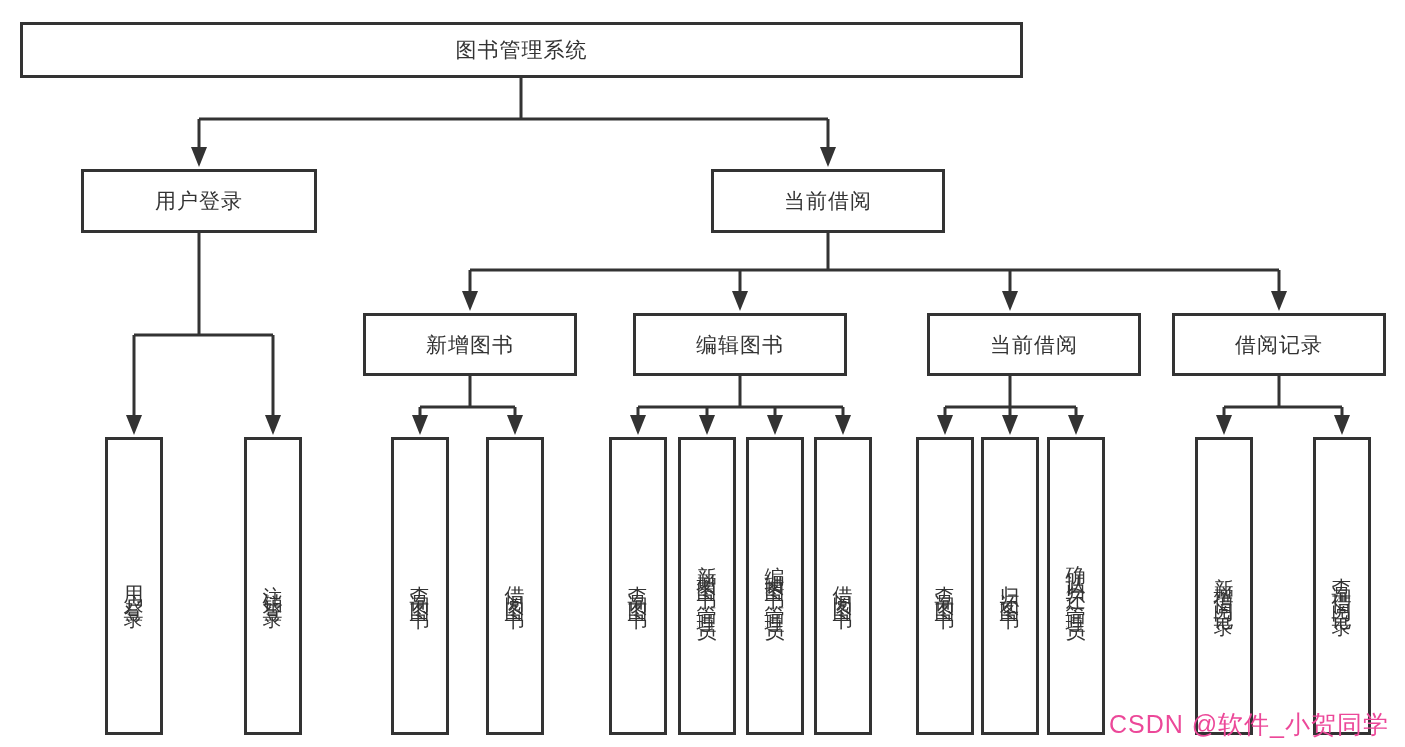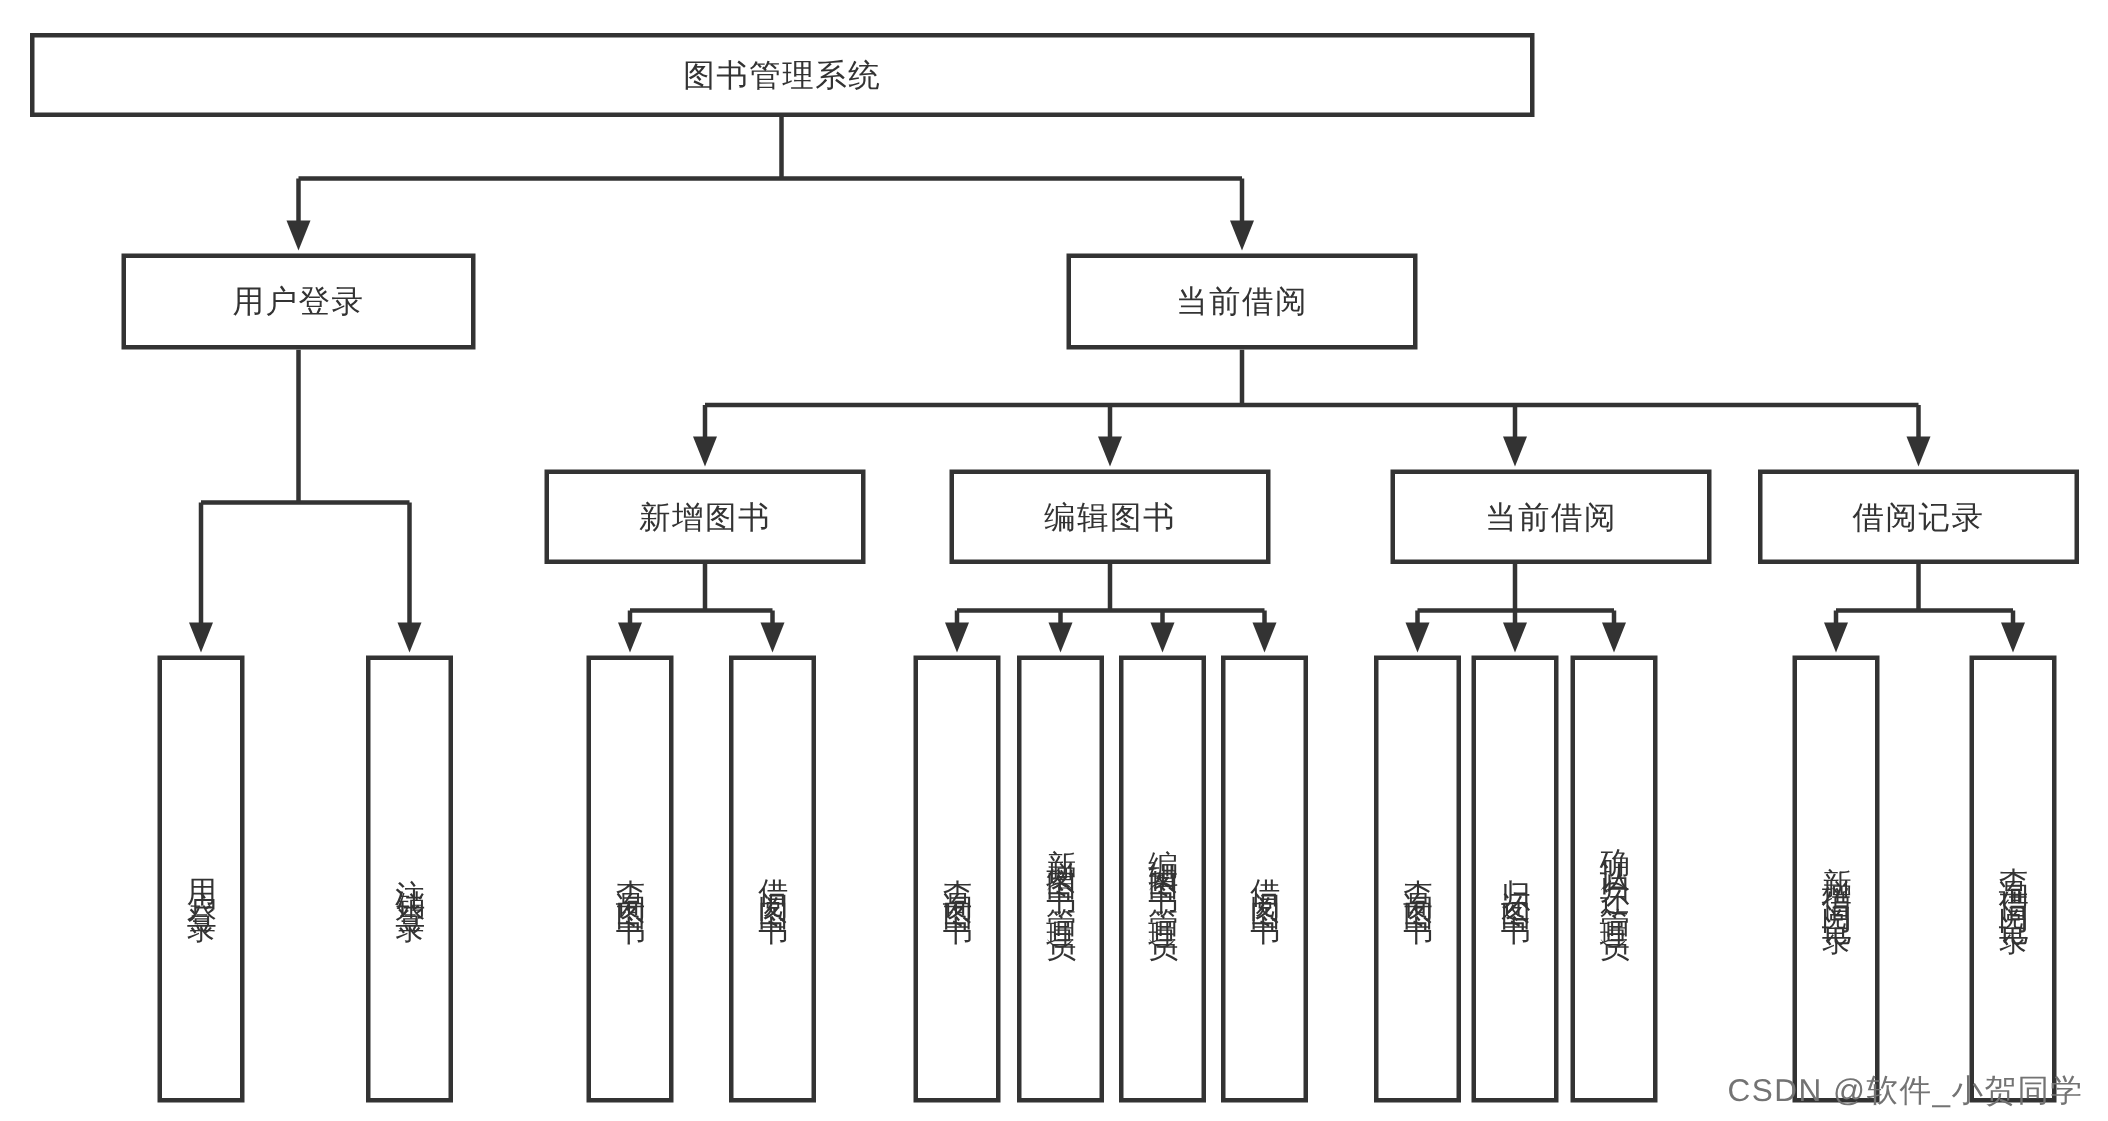--- a/index.html
+++ b/index.html
@@ -29,22 +29,22 @@
     line-height:1;
     white-space:nowrap;
   }
   #connectors{
     position:absolute;left:0;top:0;
   }
   #watermark{
     position:absolute;
     right:16px;
     bottom:6px;
-    font-size:21px;
-    color:#737373;
+    font-size:25px;
+    color:#ec4899;
     letter-spacing:1px;
     white-space:nowrap;
   }
 </style>
 </head>
 <body>
 
 <div id="stage">
 
   <svg id="connectors" width="1405" height="747" viewBox="0 0 1405 747">

